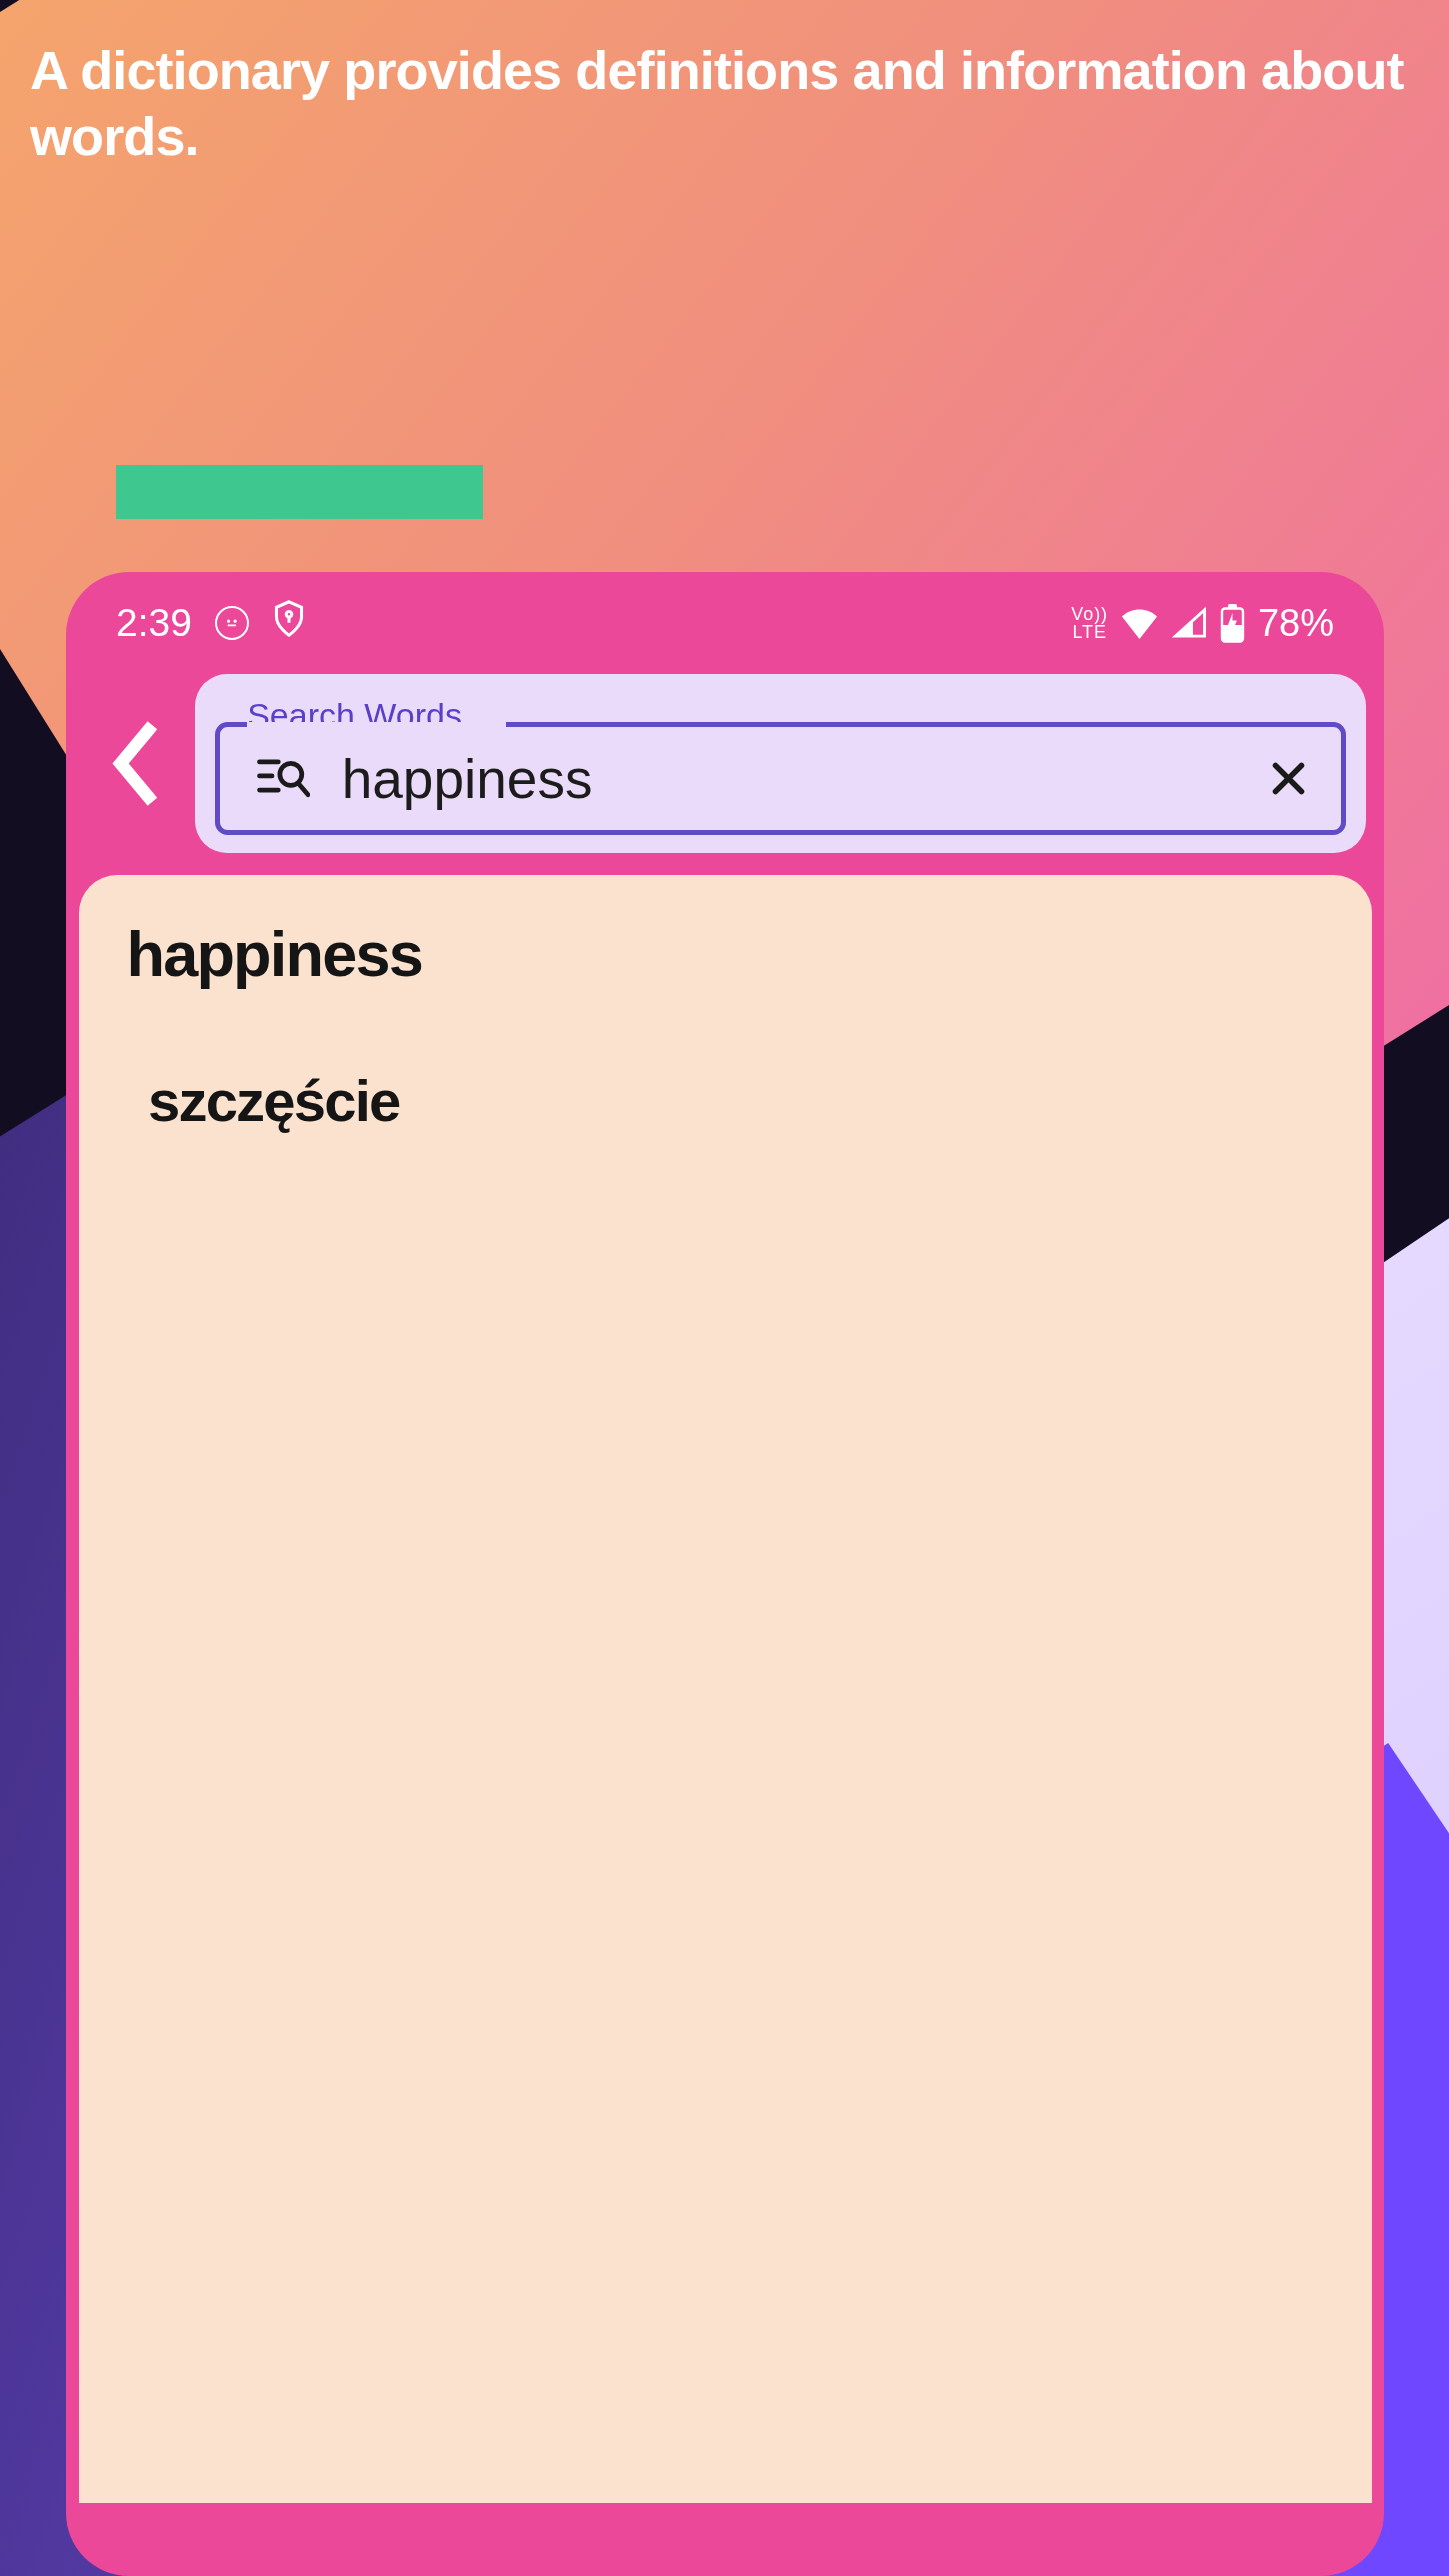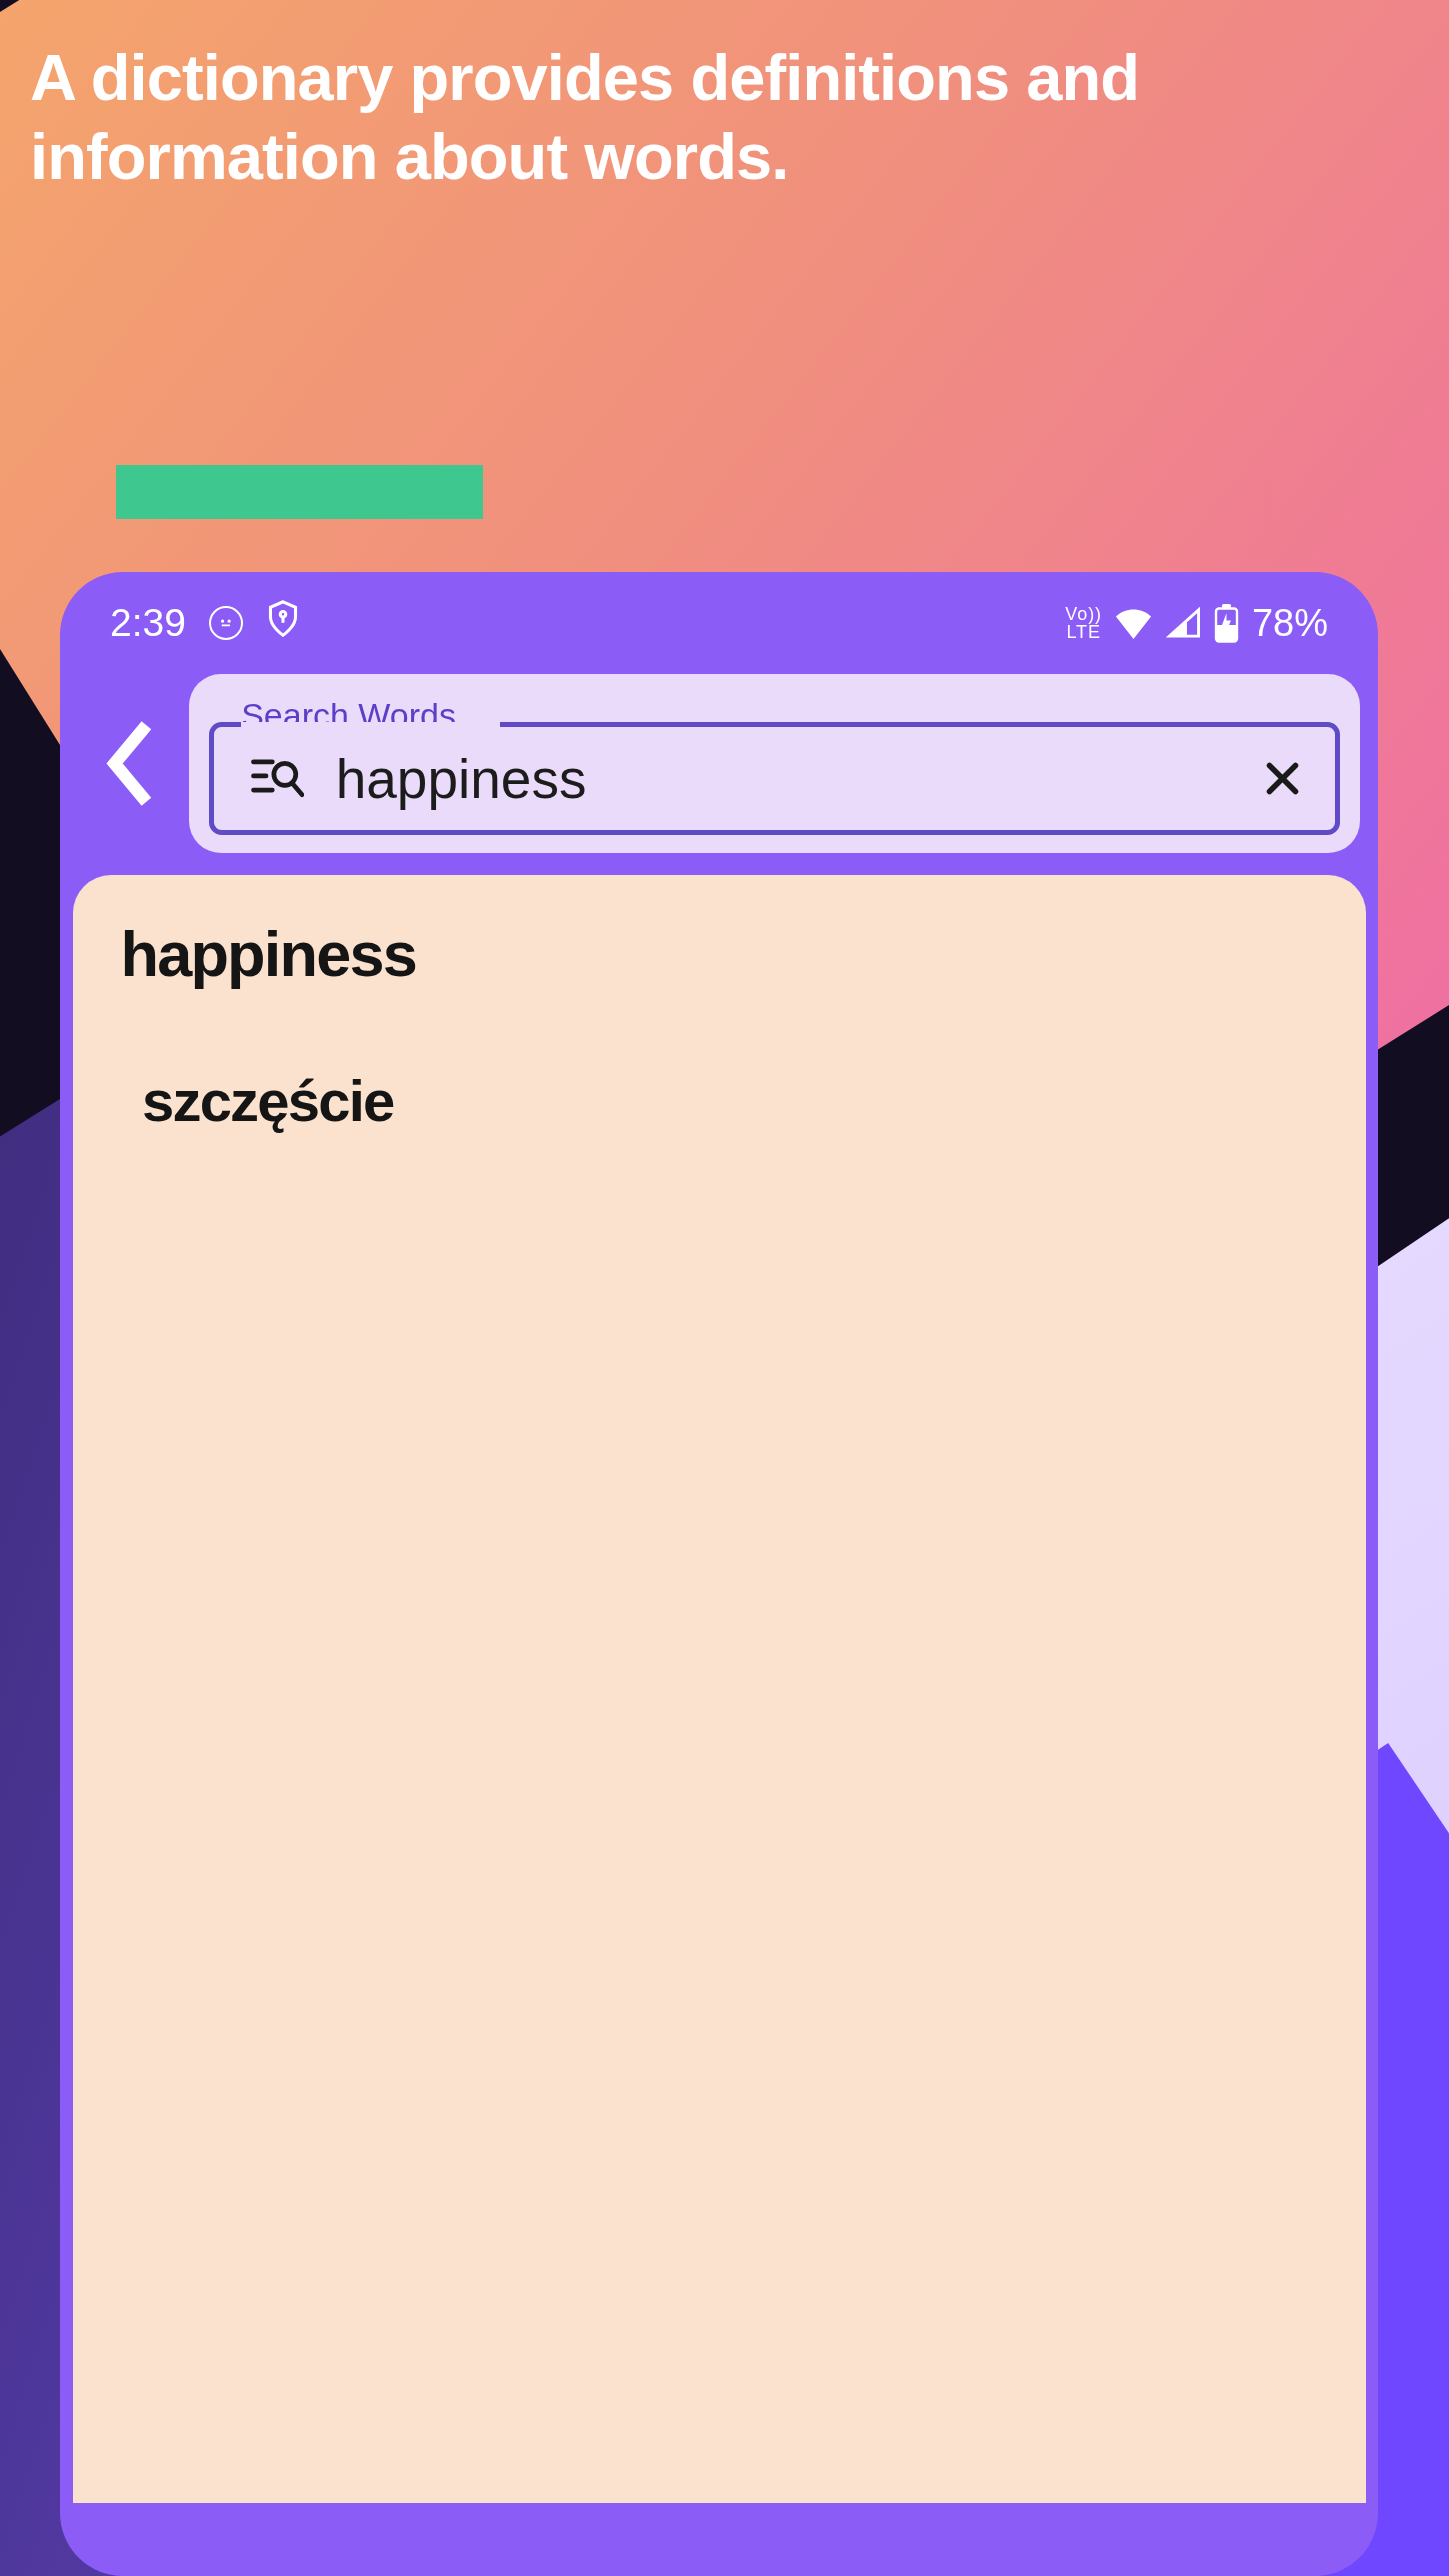--- a/index.html
+++ b/index.html
@@ -55,45 +55,45 @@
     z-index: 4;
   }
 
   
   .headline {
     position: absolute;
     top: 38px;
     left: 30px;
     z-index: 10;
     color: #fff;
-    font-size: 65px;
+    font-size: 54px;
     font-weight: 800;
     line-height: 1.22;
     letter-spacing: -0.9px;
   }
 
   
   .green-bar {
     position: absolute;
     top: 465px;
     left: 116px;
     width: 367px;
     height: 54px;
     background: #3fc790;
     z-index: 10;
   }
 
   
   .phone {
     position: absolute;
     top: 572px;
-    left: 60px;
+    left: 66px;
     width: 1318px;
     height: 2004px;
-    background: #8b5cf6;
+    background: #ec4899;
     border-radius: 63px;
     z-index: 20;
     overflow: hidden;
   }
 
   
   .status-bar {
     display: flex;
     align-items: center;
     justify-content: space-between;

